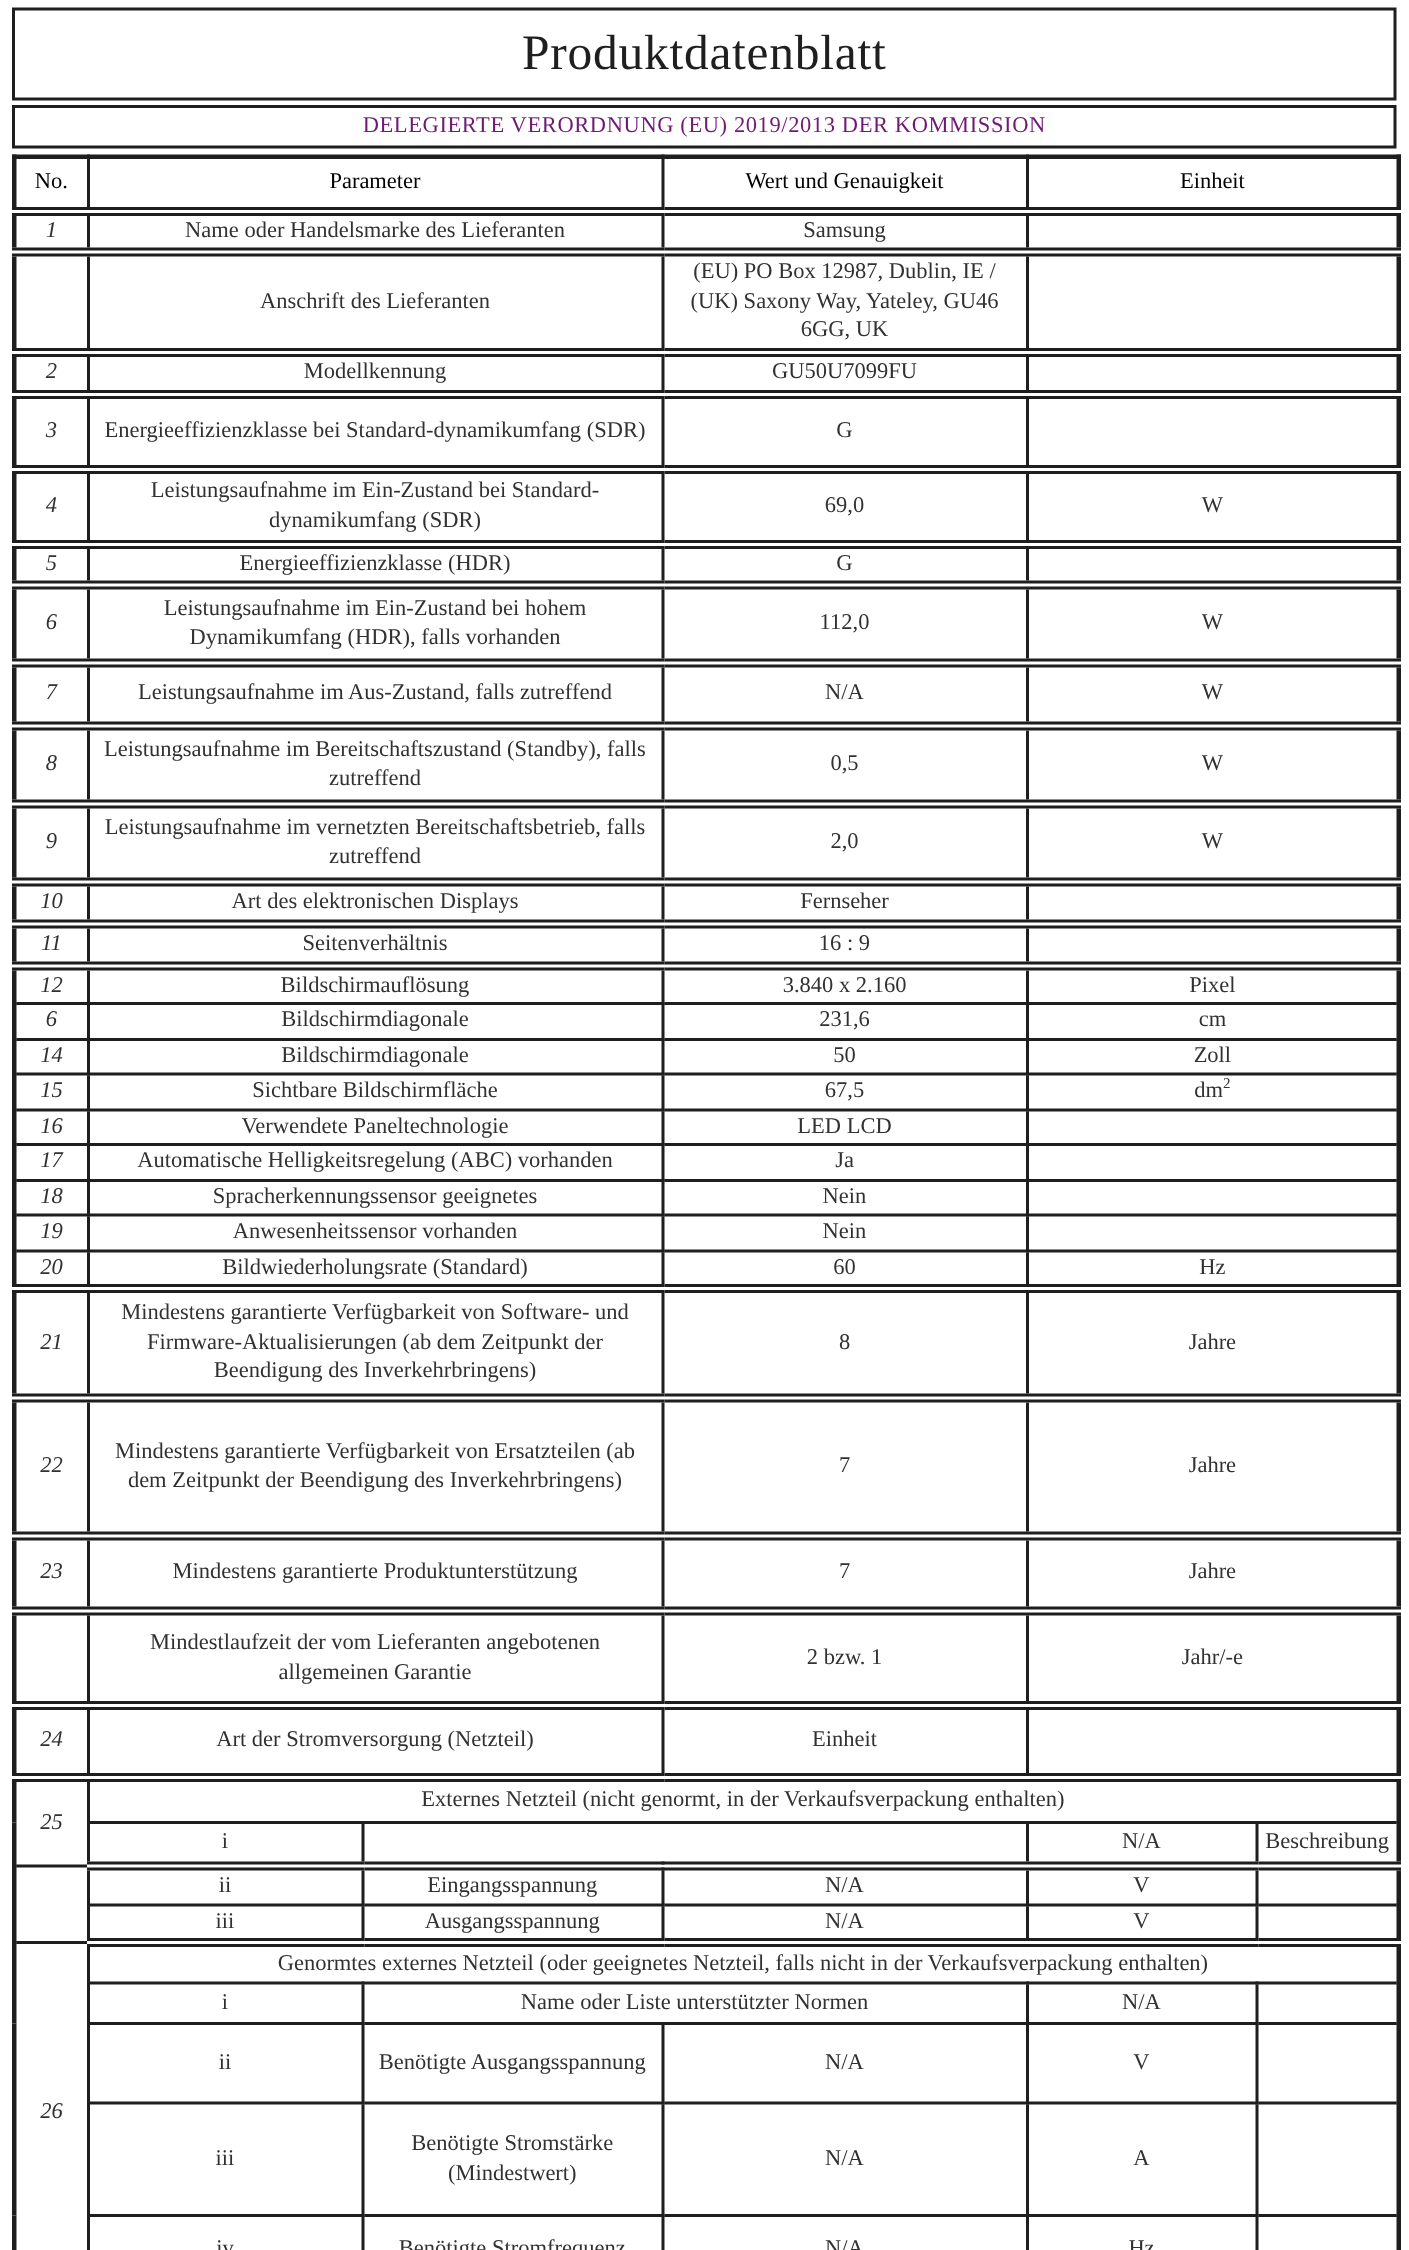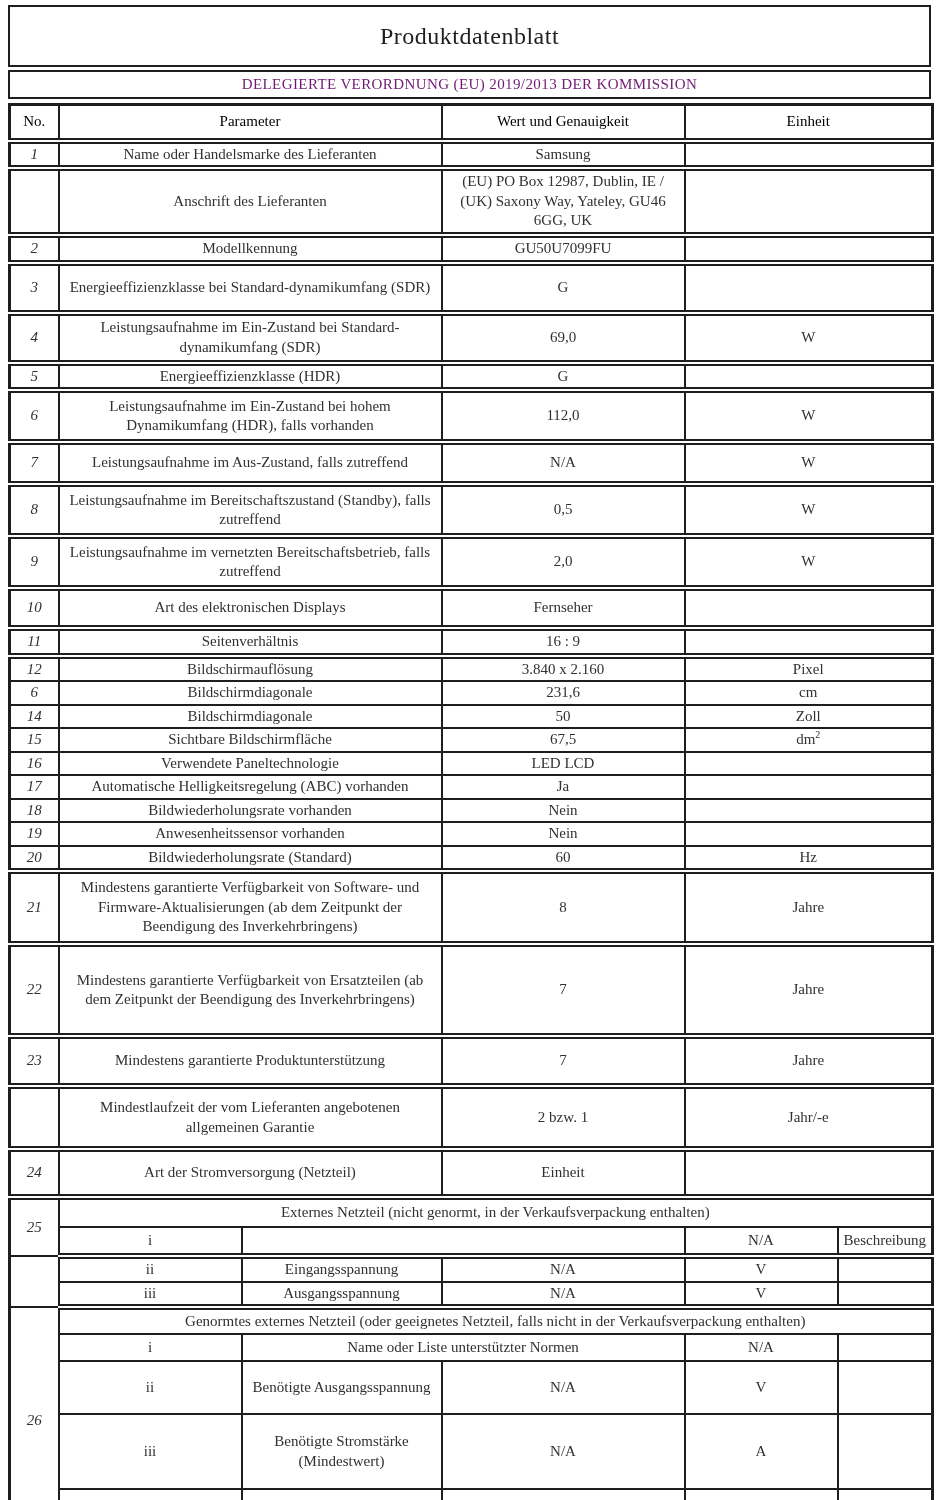--- a/index.html
+++ b/index.html
@@ -7,21 +7,21 @@
     width:939px;height:1500px;
     font-family:"Liberation Serif","DejaVu Serif",serif;
     color:#313131;
     -webkit-font-smoothing:antialiased;
   }
   *{box-sizing:border-box;}
   .page{padding:5px 8px 0 8px;}
   .box{border:2px solid #1e1e1e;background:#fff;}
   .title-box{
     height:62px;display:flex;align-items:center;justify-content:center;
-    font-size:24px;color:#1f1f1f;letter-spacing:0.5px;
+    font-size:33px;color:#1f1f1f;letter-spacing:0.5px;
   }
   .gap3{height:3px;}
   .subtitle-box{
     height:29px;display:flex;align-items:center;justify-content:center;
     font-size:15px;color:#701a75;letter-spacing:0.4px;
   }
   .gap4{height:4px;}
   table.sheet{
     border-collapse:collapse;table-layout:fixed;
     width:923px;border:3px solid #1e1e1e;
@@ -121,21 +121,21 @@
       <td colspan="2">Leistungsaufnahme im Bereitschaftszustand (Standby), falls zutreffend</td>
       <td>0,5</td>
       <td colspan="2">W</td>
     </tr>
     <tr class="dbl" style="height:52px">
       <td class="no">9</td>
       <td colspan="2">Leistungsaufnahme im vernetzten Bereitschaftsbetrieb, falls zutreffend</td>
       <td>2,0</td>
       <td colspan="2">W</td>
     </tr>
-    <tr class="dbl" style="height:40px">
+    <tr class="dbl" style="height:28px">
       <td class="no">10</td>
       <td colspan="2">Art des elektronischen Displays</td>
       <td>Fernseher</td>
       <td colspan="2"></td>
     </tr>
     <tr class="dbl" style="height:23px">
       <td class="no">11</td>
       <td colspan="2">Seitenverhältnis</td>
       <td>16 : 9</td>
       <td colspan="2"></td>
@@ -171,21 +171,21 @@
       <td colspan="2"></td>
     </tr>
     <tr style="height:22px">
       <td class="no">17</td>
       <td colspan="2">Automatische Helligkeitsregelung (ABC) vorhanden</td>
       <td>Ja</td>
       <td colspan="2"></td>
     </tr>
     <tr style="height:22px">
       <td class="no">18</td>
-      <td colspan="2">Bildwiederholungsrate vorhanden</td>
+      <td colspan="2">Spracherkennungssensor geeignetes</td>
       <td>Nein</td>
       <td colspan="2"></td>
     </tr>
     <tr style="height:23px">
       <td class="no">19</td>
       <td colspan="2">Anwesenheitssensor vorhanden</td>
       <td>Nein</td>
       <td colspan="2"></td>
     </tr>
     <tr class="dbl" style="height:23px">

